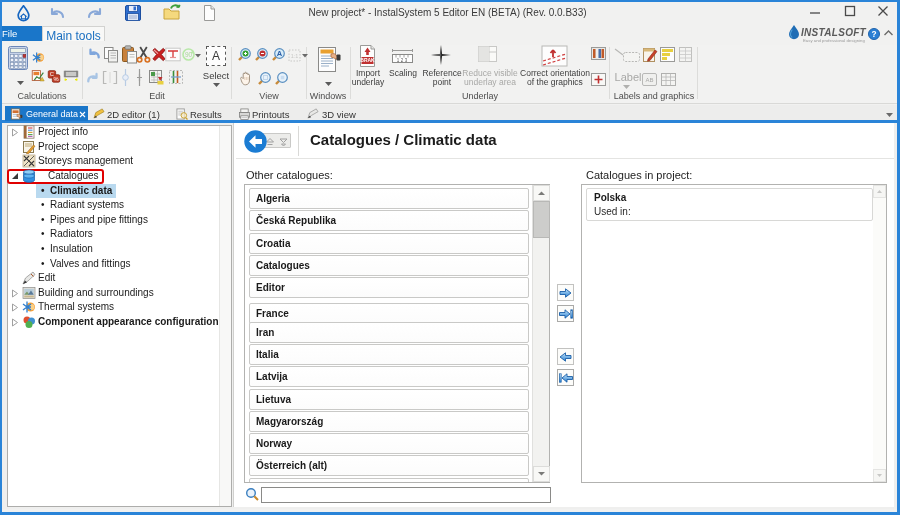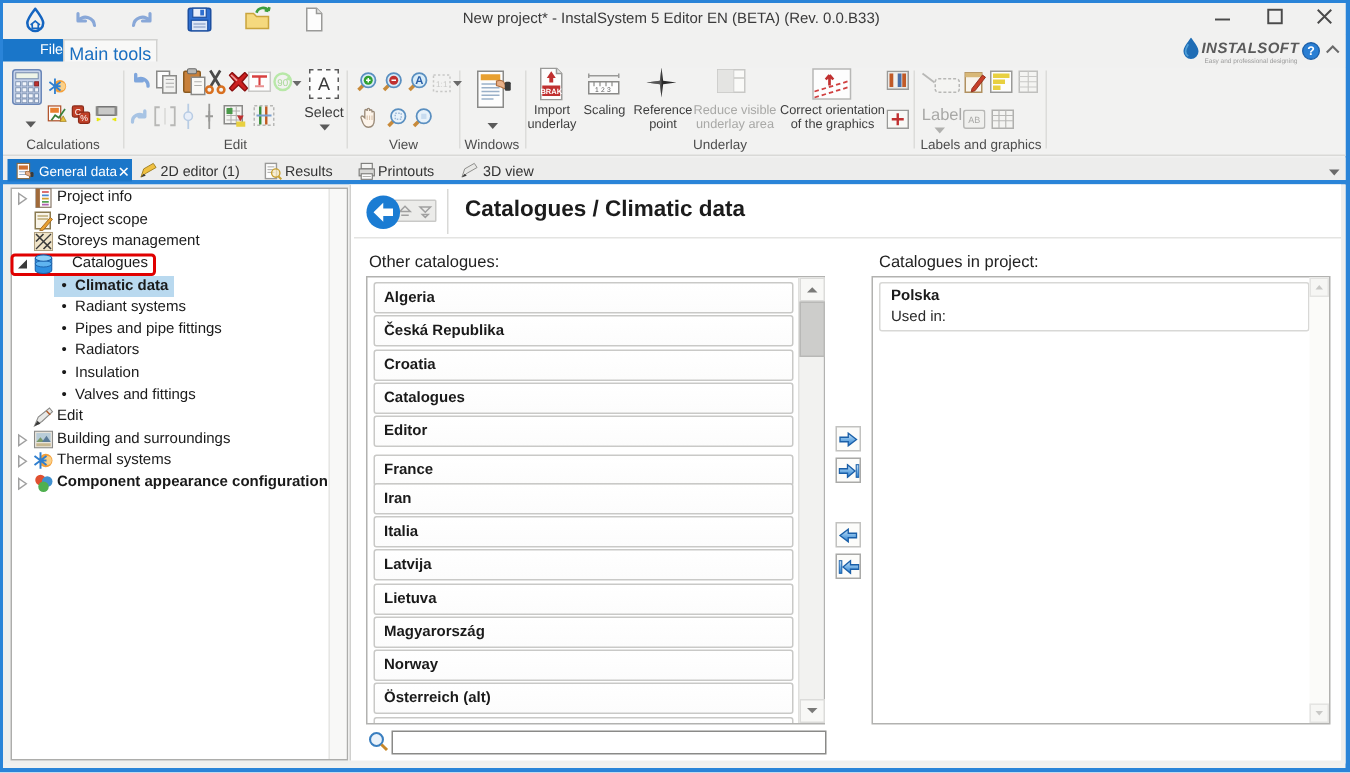--- a/index.html
+++ b/index.html
@@ -8,21 +8,21 @@
   .abs { position:absolute; }
   #win { position:absolute; left:0; top:0; width:900px; height:515px;
          border-top:2px solid #2a84d8; border-left:2px solid #2a84d8;
          border-right:3px solid #2a84d8; border-bottom:3px solid #2a84d8; background:#f1f1f0; }
   
   #titlebar { left:2px; top:2px; width:895px; height:21px; background:#f1f1f0; }
   #titletext { left:0; top:7px; width:895px; text-align:center; font-size:10px; color:#3a3a3a; }
   .winbtn { color:#4a4a4a; font-size:14px; top:3px; }
   #tabrow { left:2px; top:23px; width:895px; height:22px; background:#f1f1f0; }
   #filetab { left:0px; top:0px; width:40px; height:15px; background:#1a76c9; color:#fff;
-             font-size:9.5px; text-align:right; line-height:15px; }
+             font-size:9.5px; text-align:left; line-height:15px; }
   #maintab { left:40px; top:0px; width:63px; height:15px; background:#f8f8f7;
              border:1px solid #d2d2d0; border-bottom:none; color:#1a6fc0; font-size:12px;
              text-align:center; line-height:18px; }
   #ribbon { left:2px; top:45px; width:895px; height:59px; background:#f2f2f1; border-bottom:1px solid #d9d9d7; }
   .rsep { top:2px; width:1px; height:52px; background:#dcdcda; position:absolute; }
   .rlabel { top:46px; font-size:9px; color:#4d4d4d; text-align:center; position:absolute; white-space:nowrap; }
   .rcap { font-size:8.5px; color:#3d3d3d; text-align:center; position:absolute; white-space:nowrap; line-height:9px; }
   .rcap.gray { color:#a8a8a6; }
   #blueline { left:0px; top:120px; width:900px; height:3px; background:#2a84d8; }
   #doctabs { left:2px; top:105px; width:895px; height:15px; background:#ededec; }

